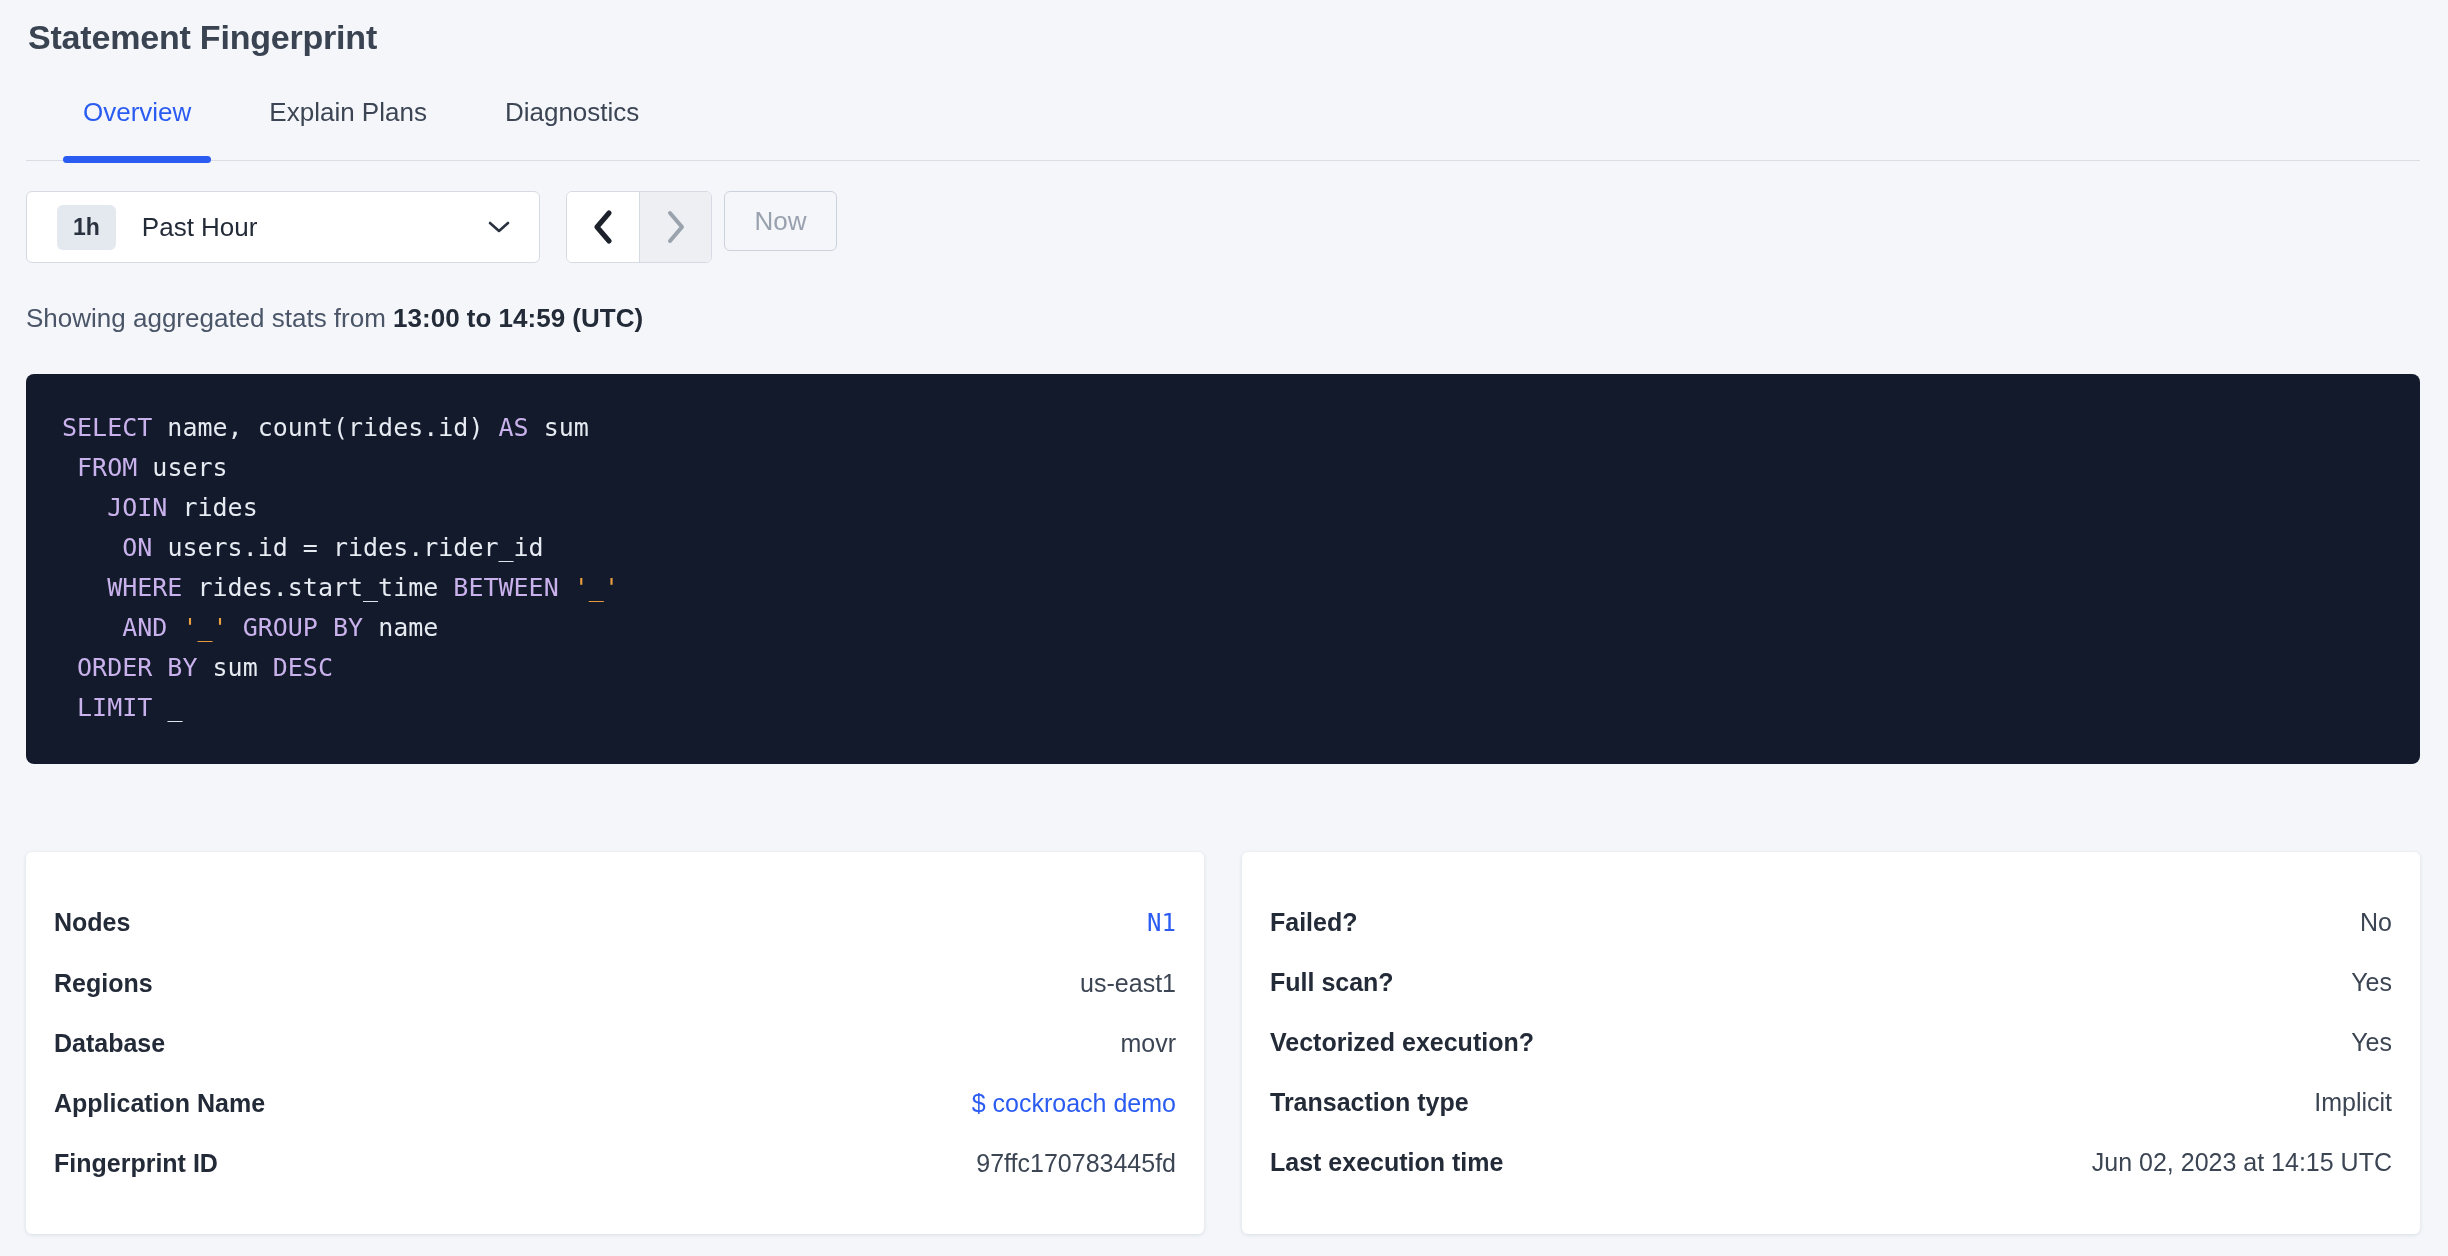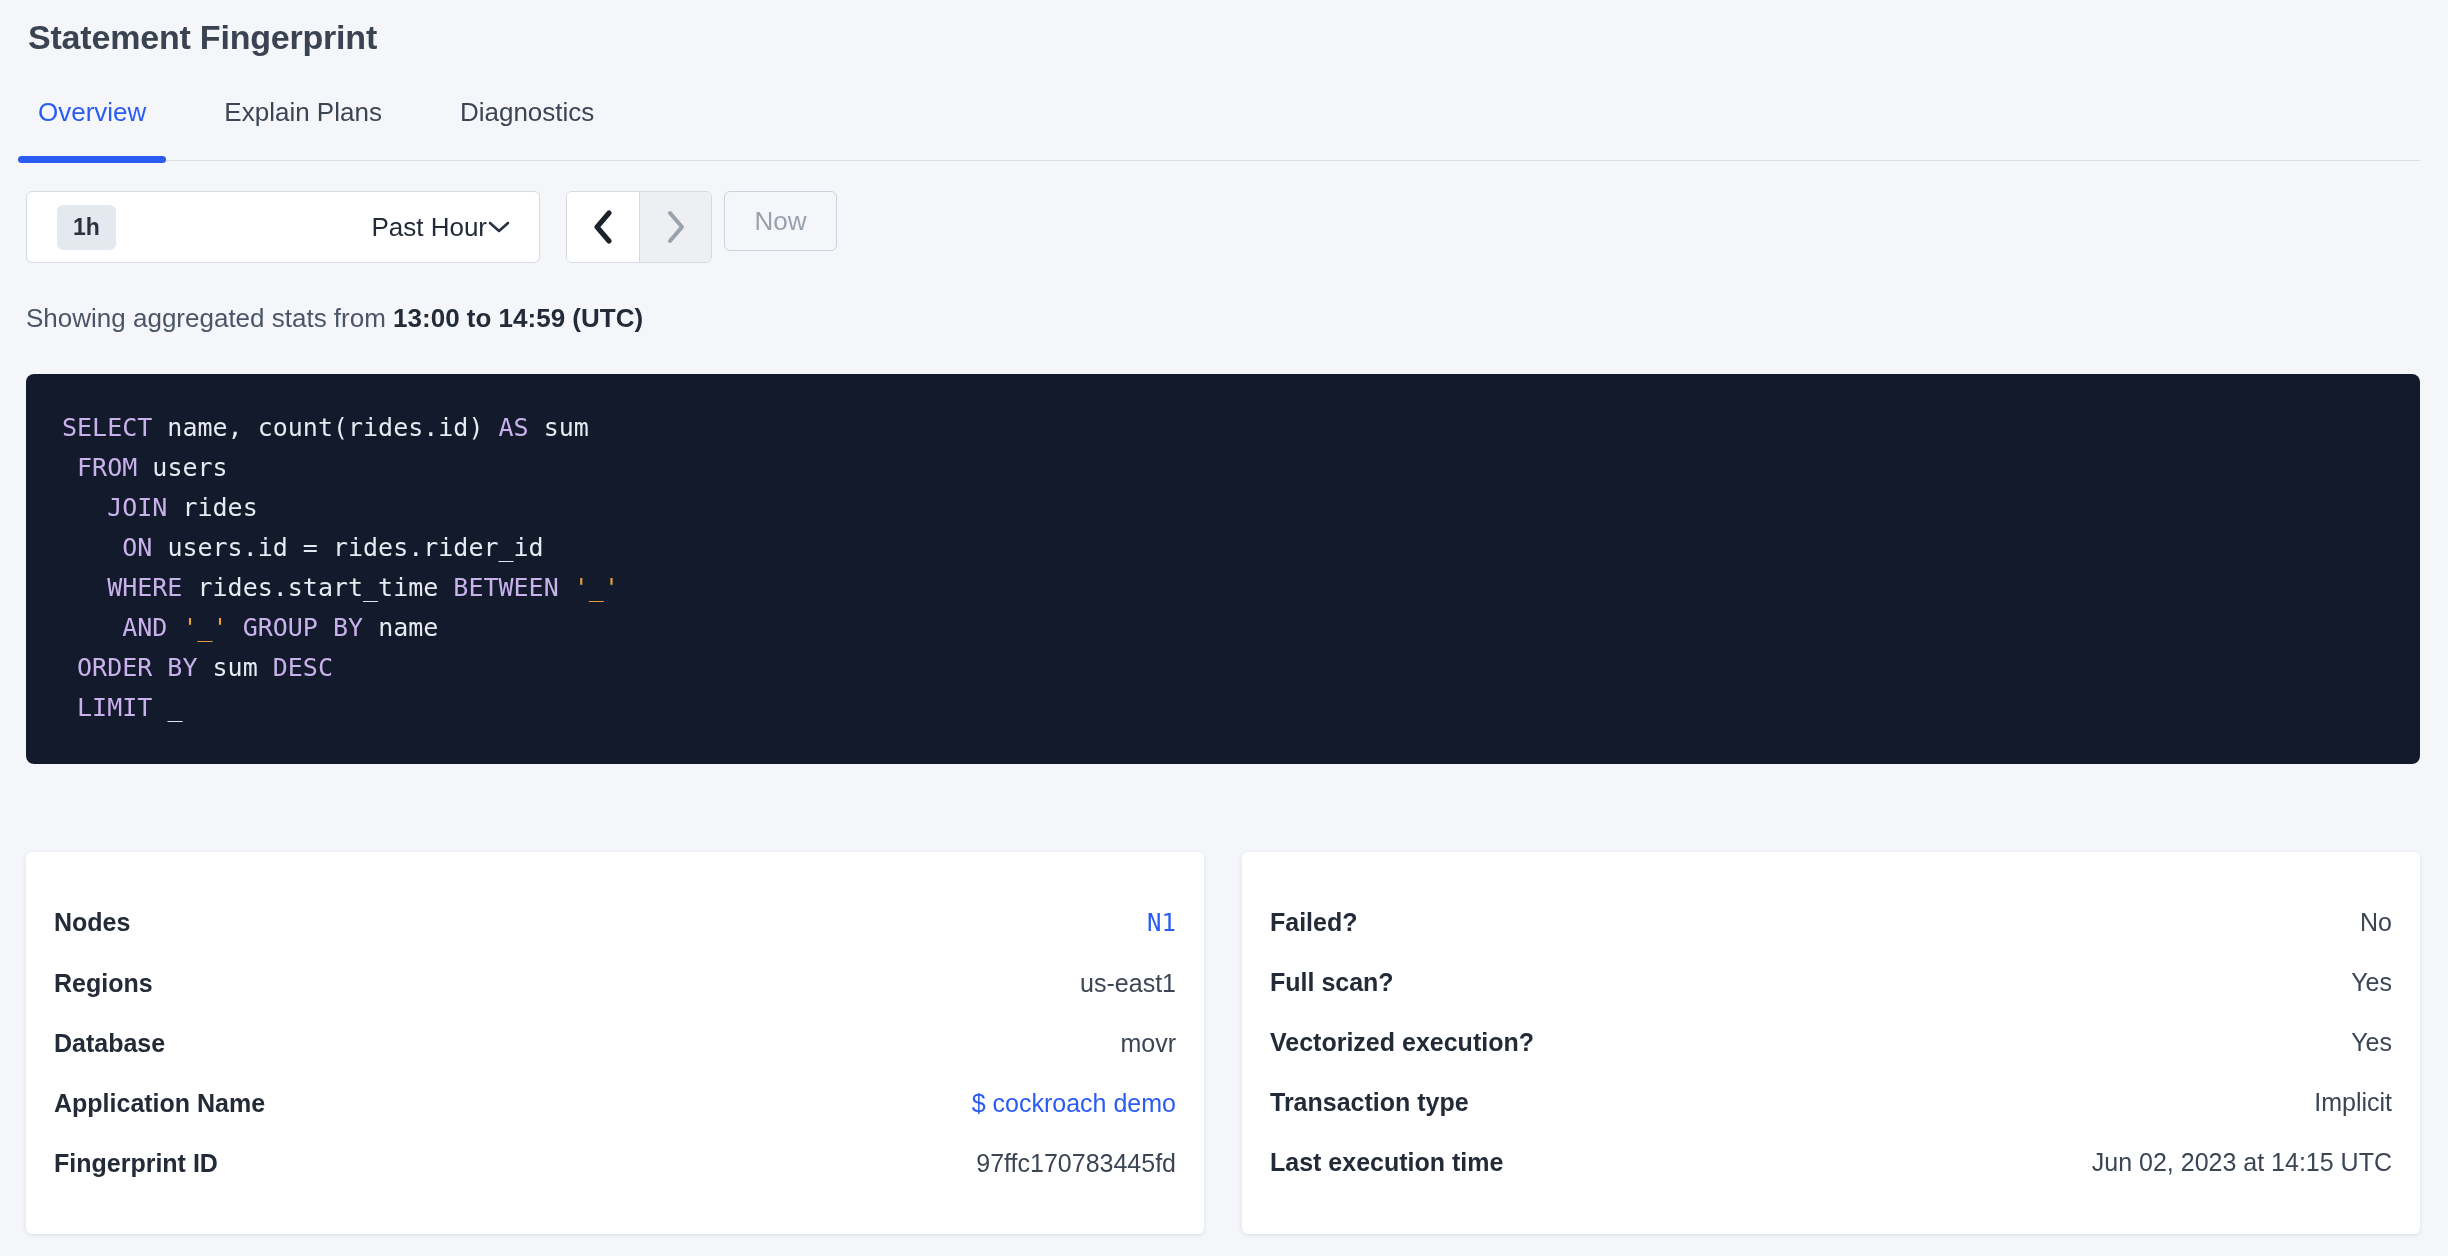--- a/index.html
+++ b/index.html
@@ -20,32 +20,32 @@
   
   .tabs {
     display:flex; gap:78px;
     margin-top:40px; padding-left:12px;
     border-bottom:1px solid #d9dde4;
   }
   .tab {
     position:relative; padding-bottom:32px;
     font-size:26px; color:#3c4554; cursor:pointer; white-space:nowrap;
   }
-  .tab.active { color:#2b5cf2; }
+  .tab.active { color:#2b5cf2;margin-left:45px; }
   .tab.active::after {
     content:""; position:absolute; left:-20px; right:-20px; bottom:-3px;
     height:7px; background:#2b5cf2; border-radius:4px;
   }
 
   
   .time-row { display:flex; margin-top:30px; height:72px; }
   .time-dropdown {
     width:514px; height:72px;
     background:#ffffff; border:1px solid #d6dae2; border-radius:6px;
-    display:flex; align-items:center; padding:0 28px 0 30px; cursor:pointer;text-align:right;
+    display:flex; align-items:center; padding:0 28px 0 30px; cursor:pointer;
   }
   .time-badge {
     background:#e4e8ef; border-radius:6px;
     font-size:23px; font-weight:700; color:#2a3240;
     padding:9px 16px;
   }
   .time-label { margin-left:26px; font-size:26px; color:#232b38; flex:1; }
   .arrow-group {
     display:flex; margin-left:26px; height:72px;
     border:1px solid #d6dae2; border-radius:6px; overflow:hidden; background:#fff;

